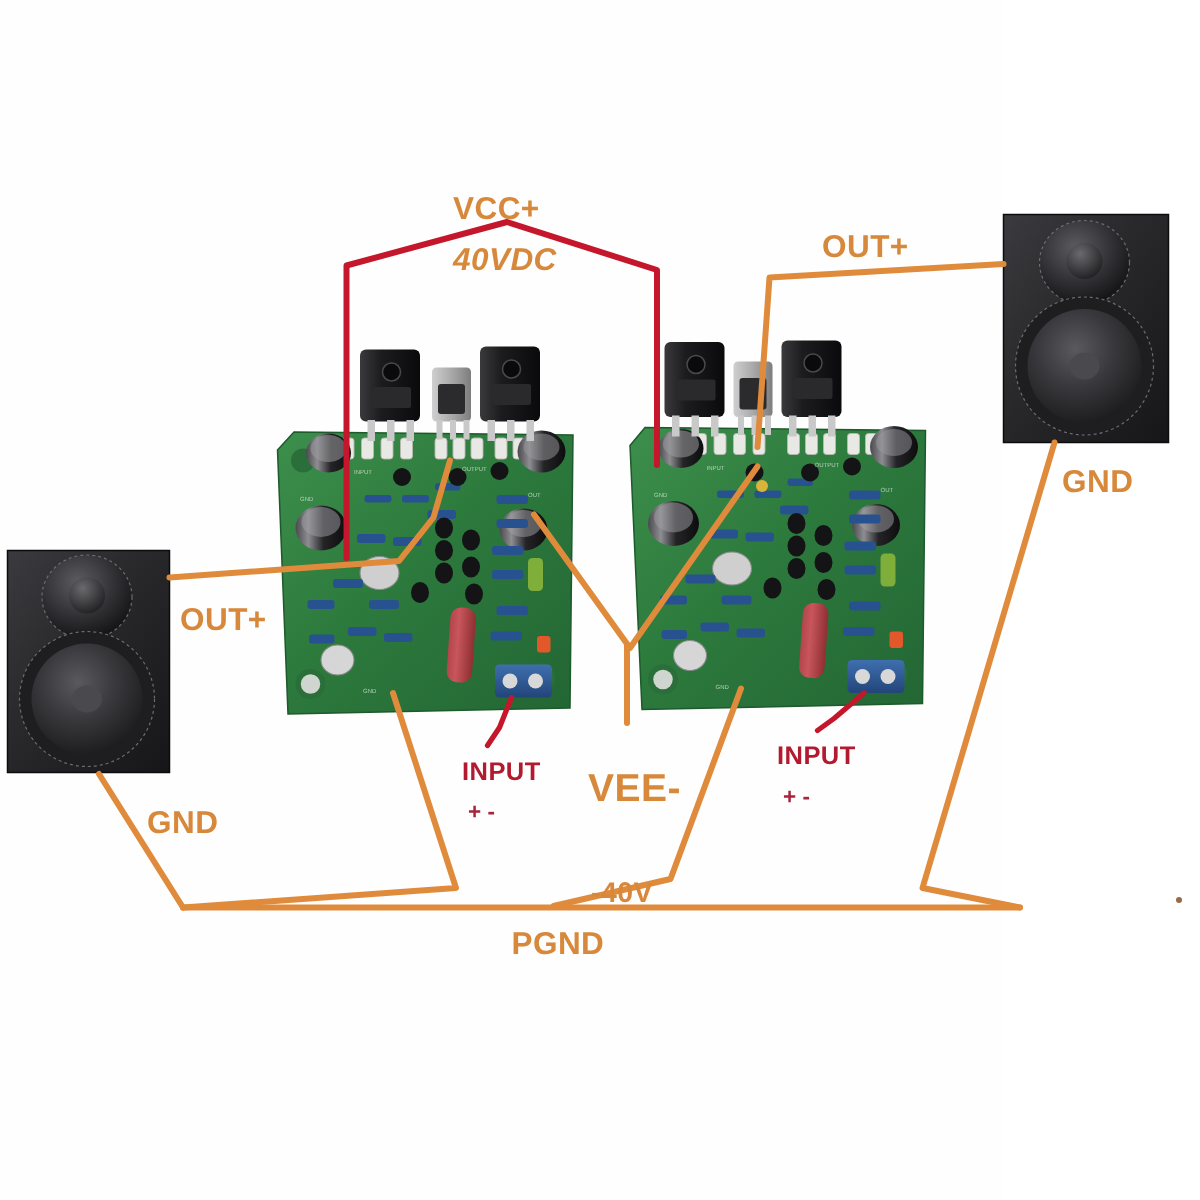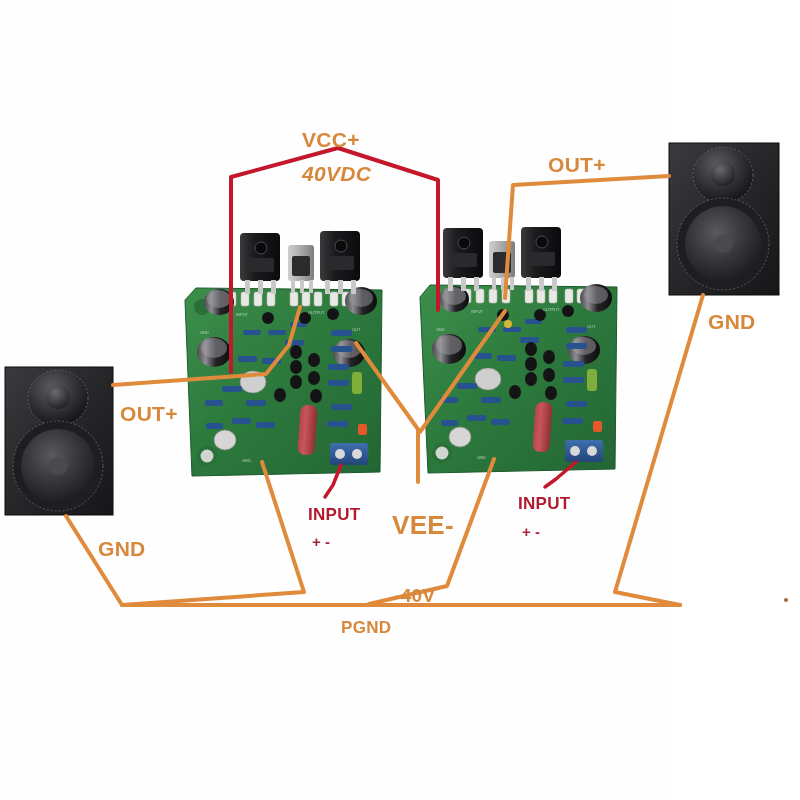--- a/index.html
+++ b/index.html
@@ -353,15 +353,15 @@
 
   <div class="lbl lbl-red" style="left:308px;top:505px;font-size:17px;">INPUT</div>
   <div class="pm" style="left:312px;top:533px;font-size:15px;">+ -</div>
 
   <div class="lbl lbl-orange" style="left:392px;top:510px;font-size:26px;">VEE-</div>
   <div class="lbl lbl-orange" style="left:394px;top:541px;font-size:19px;margin-top:44px;">-40V</div>
 
   <div class="lbl lbl-red" style="left:518px;top:494px;font-size:17px;">INPUT</div>
   <div class="pm" style="left:522px;top:523px;font-size:15px;">+ -</div>
 
-  <div class="lbl lbl-orange" style="left:341px;top:618px;font-size:17px;">PGND</div>
+  <div class="lbl lbl-orange" style="left:341px;top:618px;font-size:21px;">PGND</div>
 
 </div>
 
 </body></html>

